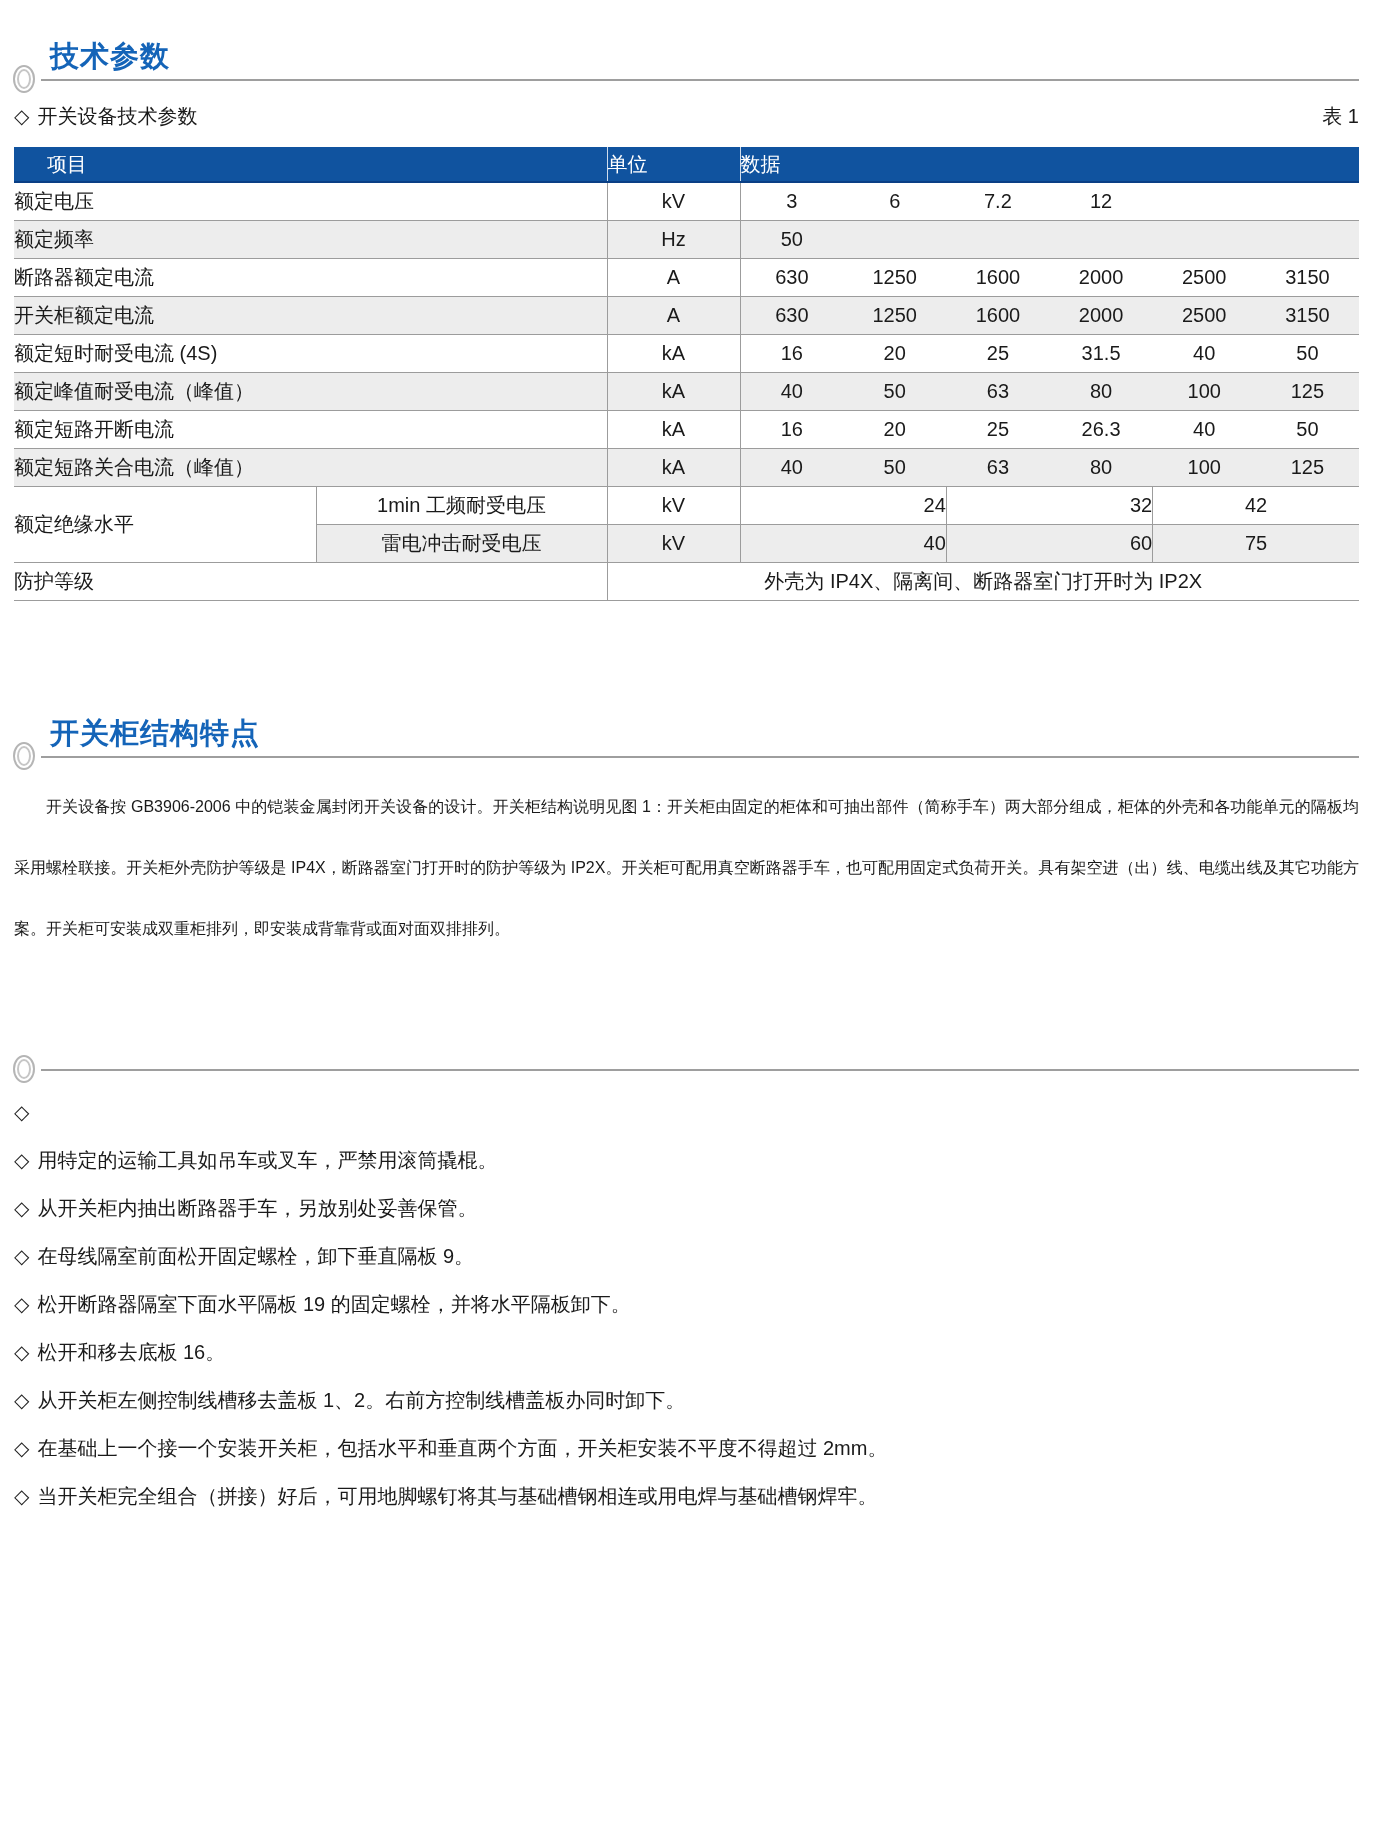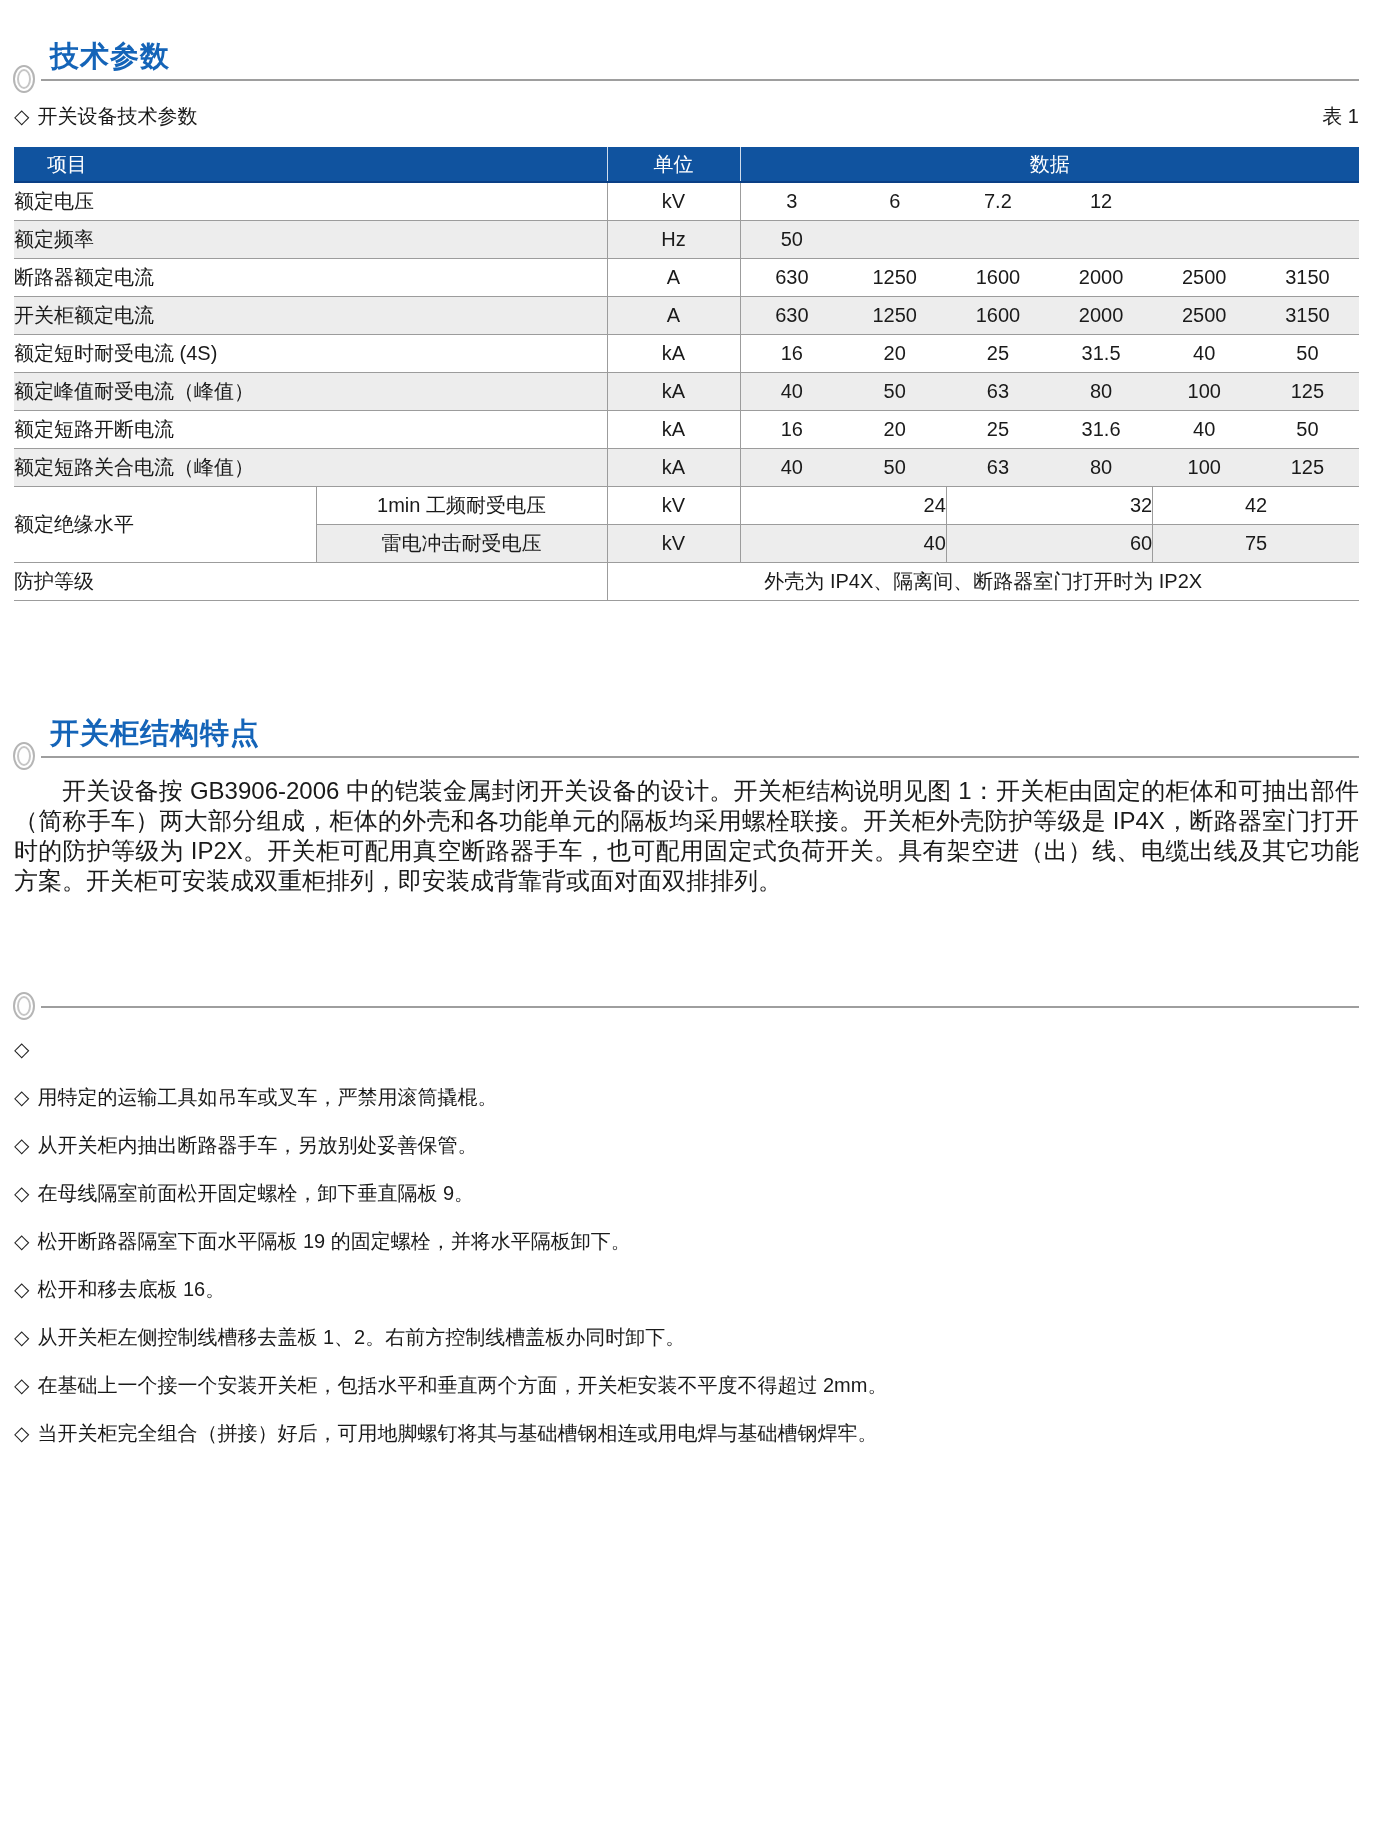--- a/index.html
+++ b/index.html
@@ -48,37 +48,37 @@
   .diamond-icon{display:inline-block;margin-right:8px;font-size:20px;color:#222;}
 
   
   table.params{
     margin-top:18px;width:1345px;border-collapse:collapse;table-layout:fixed;
     font-size:20px;
   }
   table.params th,table.params td{padding:0;height:38px;font-weight:normal;}
   table.params thead th{
     background:var(--accent-blue);color:#ffffff;height:35px;
-    border-bottom:2px solid #0a3f85;text-align:center;
+    border-bottom:2px solid #0a3f85;text-align:left;
   }
   table.params thead th.h-item{text-align:left;padding-left:33px;border-right:1px solid rgba(255,255,255,.8);}
   table.params thead th.h-unit{border-right:1px solid rgba(255,255,255,.8);}
   table.params tbody tr{border-bottom:1px solid var(--border-gray);}
   table.params tbody tr.alt{background:var(--row-alt);}
   td.cell-label{text-align:left;padding-left:22px;border-right:1px solid var(--border-gray);}
   td.cell-sub{text-align:center;border-right:1px solid var(--border-gray);}
   td.cell-unit{text-align:center;border-right:1px solid var(--border-gray);}
   td.cell-val{text-align:center;}
   td.cell-merged{text-align:right;border-right:1px solid var(--border-gray);}
   td.cell-merged-last{text-align:center;margin-top:24px;}
   td.cell-prot{text-align:center;}
 
   
   .para{
-    margin:18px 0 0 0;font-size:24px;line-height:30px;text-align:justify;
+    margin:18px 0 0 0;font-size:16px;line-height:61px;text-align:justify;
     text-indent:2em;color:#1a1a1a;
   }
 
   
   .bullets{margin-top:26px;}
   .bullet{
     display:flex;align-items:flex-start;
     font-size:20px;line-height:30px;margin-bottom:18px;
   }
   .bullet .diamond-icon{flex:0 0 auto;line-height:30px;}
@@ -181,21 +181,21 @@
         <td class="cell-val">80</td>
         <td class="cell-val">100</td>
         <td class="cell-val">125</td>
       </tr>
       <tr>
         <td class="cell-label" colspan="2">额定短路开断电流</td>
         <td class="cell-unit">kA</td>
         <td class="cell-val">16</td>
         <td class="cell-val">20</td>
         <td class="cell-val">25</td>
-        <td class="cell-val">31.6</td>
+        <td class="cell-val">26.3</td>
         <td class="cell-val">40</td>
         <td class="cell-val">50</td>
       </tr>
       <tr class="alt">
         <td class="cell-label" colspan="2">额定短路关合电流（峰值）</td>
         <td class="cell-unit">kA</td>
         <td class="cell-val">40</td>
         <td class="cell-val">50</td>
         <td class="cell-val">63</td>
         <td class="cell-val">80</td>

